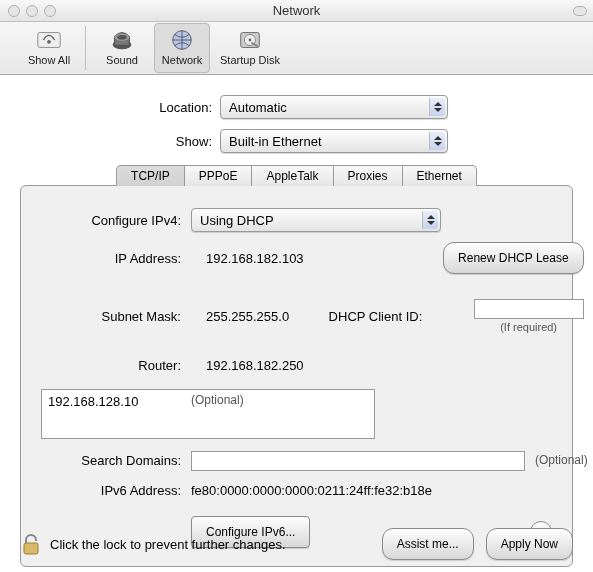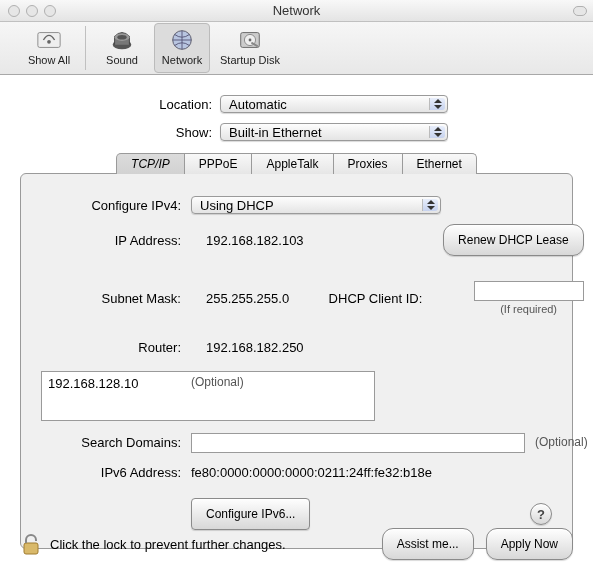--- a/index.html
+++ b/index.html
@@ -98,21 +98,21 @@
     margin-bottom: 10px;
   }
   .row-label {
     width: 200px;
     text-align: right;
     padding-right: 8px;
     font-size: 13px;
   }
   .popup {
     position: relative;
-    height: 18px;
+    height: 24px;
     background: linear-gradient(to bottom, #fdfdfd, #e4e4e4);
     border: 1px solid #9a9a9a;
     border-radius: 4px;
     display: flex;
     align-items: center;
     padding: 0 20px 0 8px;
     font-size: 13px;
     box-shadow: 0 1px 1px rgba(0,0,0,0.15);
     cursor: default;
   }
@@ -159,21 +159,20 @@
     background: linear-gradient(to bottom, #f8f8f8, #e6e6e6);
     border: 1px solid #9a9a9a;
     border-bottom: none;
     margin-right: -1px;
     cursor: default;
   }
   .tab:first-child { border-radius: 5px 0 0 0; }
   .tab:last-child { border-radius: 0 5px 0 0; margin-right: 0; }
   .tab.active {
     background: linear-gradient(to bottom, #dcdcdc, #d2d2d2);
-    font-style: italic;
   }
 
   .panel {
     border: 1px solid #9a9a9a;
     border-radius: 6px;
     background: #f0f0f0;
     margin-top: -1px;
     padding: 22px 20px 18px 20px;
     position: relative;
   }

